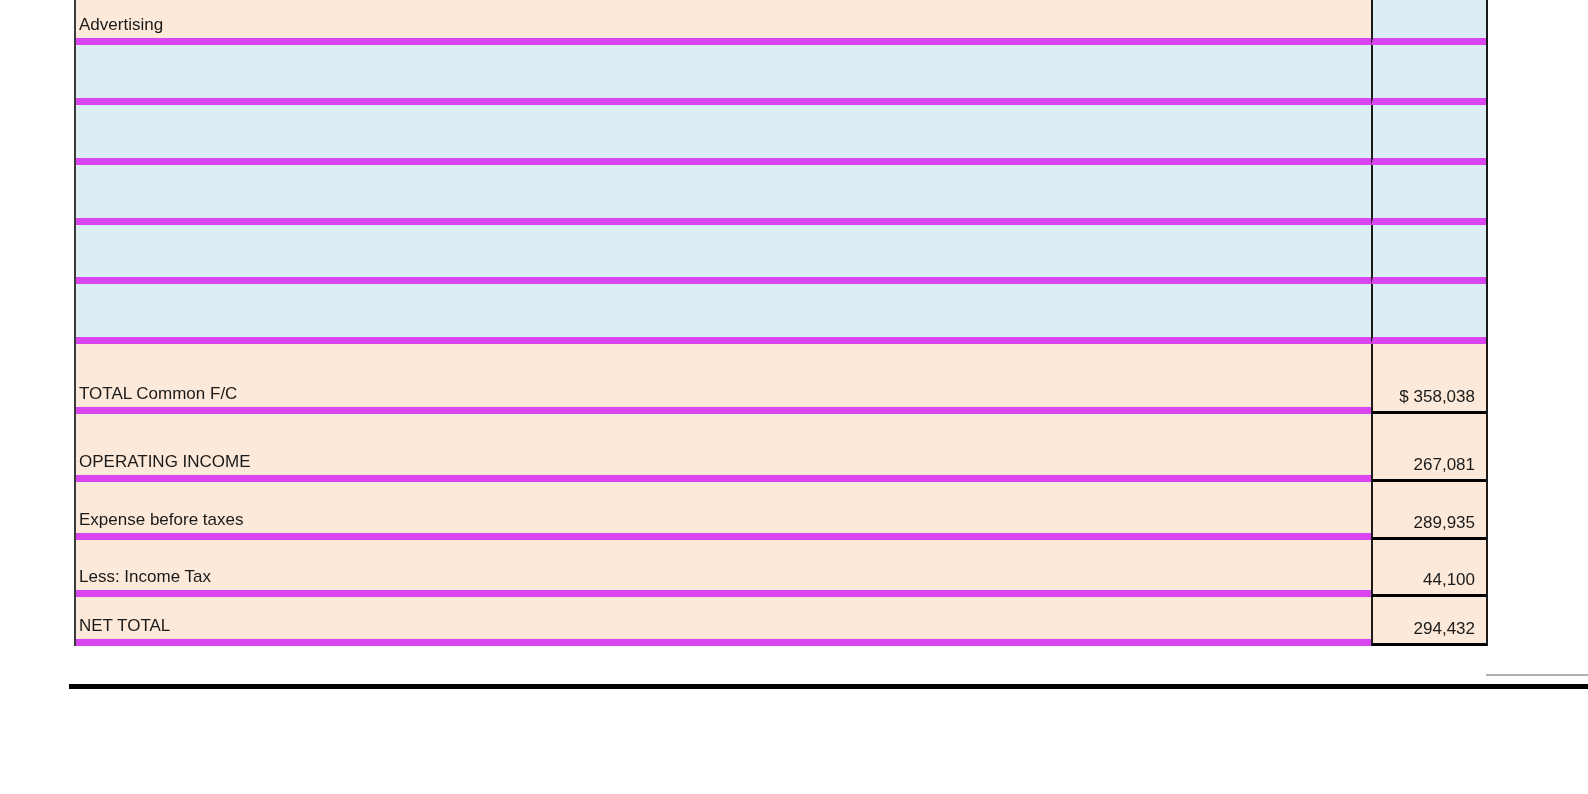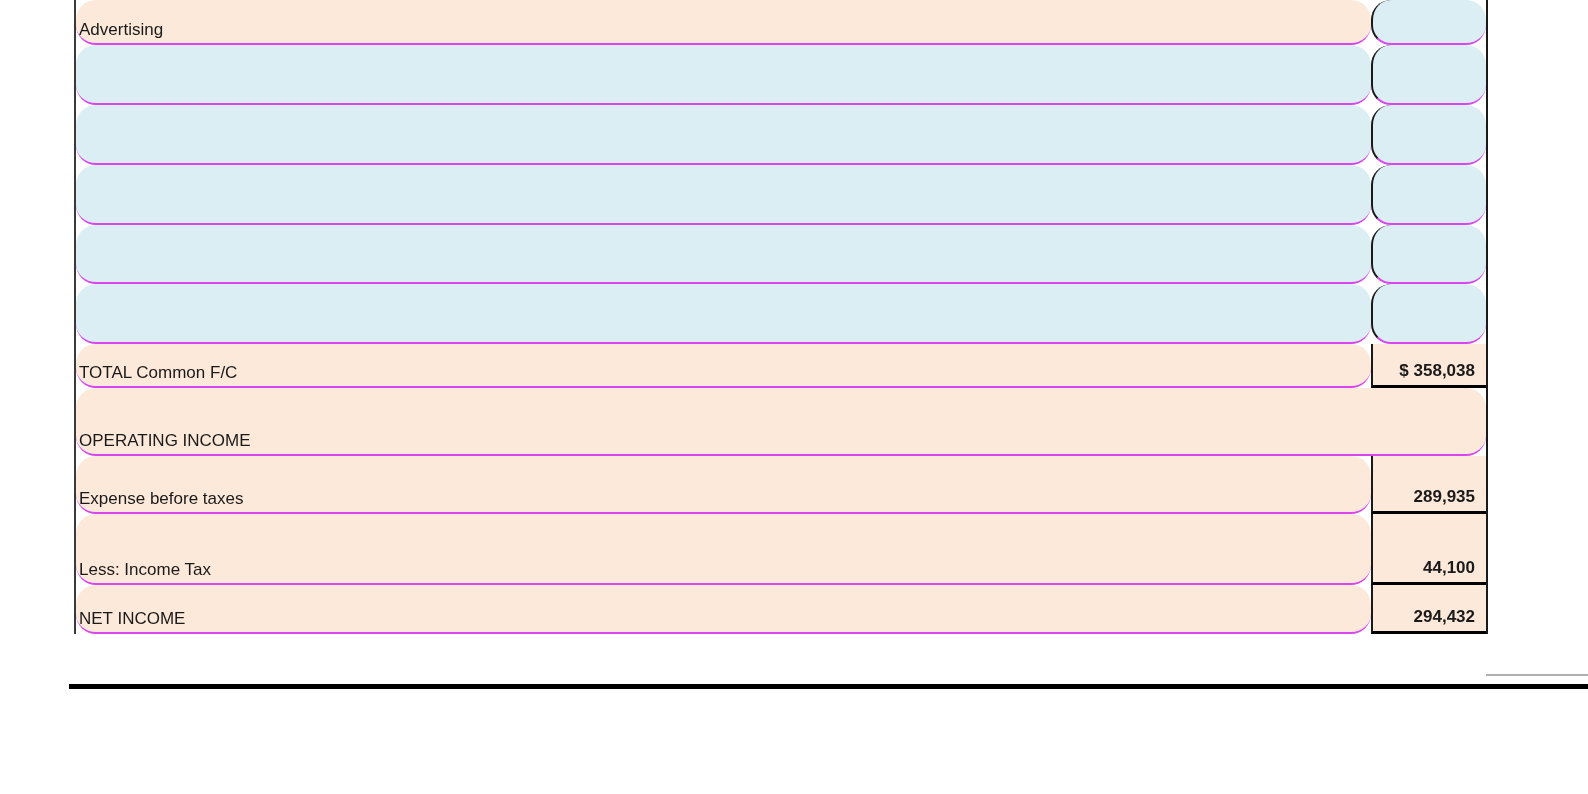--- a/index.html
+++ b/index.html
@@ -41,25 +41,24 @@
   .cell.label {
     flex: 1 1 auto;
     padding: 0 4px 3px 3px;
     justify-content: flex-start;
   }
   .cell.value {
     flex: 0 0 115px;
     border-left: 2px solid #1a1a1a;
     padding: 0 11px 4px 9px;
     justify-content: flex-end;
-    font-weight: bold;
   }
   .peach { background: #fde9d9; }
   .blue  { background: #daeef3; }
-  .bb2 { border-bottom: 2px solid #d946ef; border-radius: 20px; }
+  .bb2 { border-bottom: 7px solid #d946ef; }
   .bb3 { border-bottom: 3px solid #000000; }
   #gray-line {
     position: absolute;
     left: 1486px;
     top: 674px;
     width: 102px;
     height: 2px;
     background: #b0b0b0;
   }
   #thick-line {
@@ -101,42 +100,43 @@
     <div class="row" style="height:59px">
       <div class="cell label blue bb2"></div>
       <div class="cell value blue bb2"></div>
     </div>
 
     <div class="row" style="height:60px">
       <div class="cell label blue bb2"></div>
       <div class="cell value blue bb2"></div>
     </div>
 
-    <div class="row" style="height:44px">
+    <div class="row" style="height:70px">
       <div class="cell label peach bb2">TOTAL Common F/C</div>
       <div class="cell value peach bb3">$ 358,038</div>
     </div>
 
     <div class="row" style="height:68px">
       <div class="cell label peach bb2">OPERATING INCOME</div>
+      <div class="cell value peach bb3">267,081</div>
     </div>
 
 
     <div class="row" style="height:58px">
       <div class="cell label peach bb2">Expense before taxes</div>
       <div class="cell value peach bb3">289,935</div>
     </div>
 
-    <div class="row" style="height:71px">
+    <div class="row" style="height:57px">
       <div class="cell label peach bb2">Less: Income Tax</div>
       <div class="cell value peach bb3">44,100</div>
     </div>
 
     <div class="row" style="height:49px">
-      <div class="cell label peach bb2">NET INCOME</div>
+      <div class="cell label peach bb2">NET TOTAL</div>
       <div class="cell value peach bb3">294,432</div>
     </div>
 
   </div>
 
   <div id="gray-line"></div>
   <div id="thick-line"></div>
 
 </div>
 

